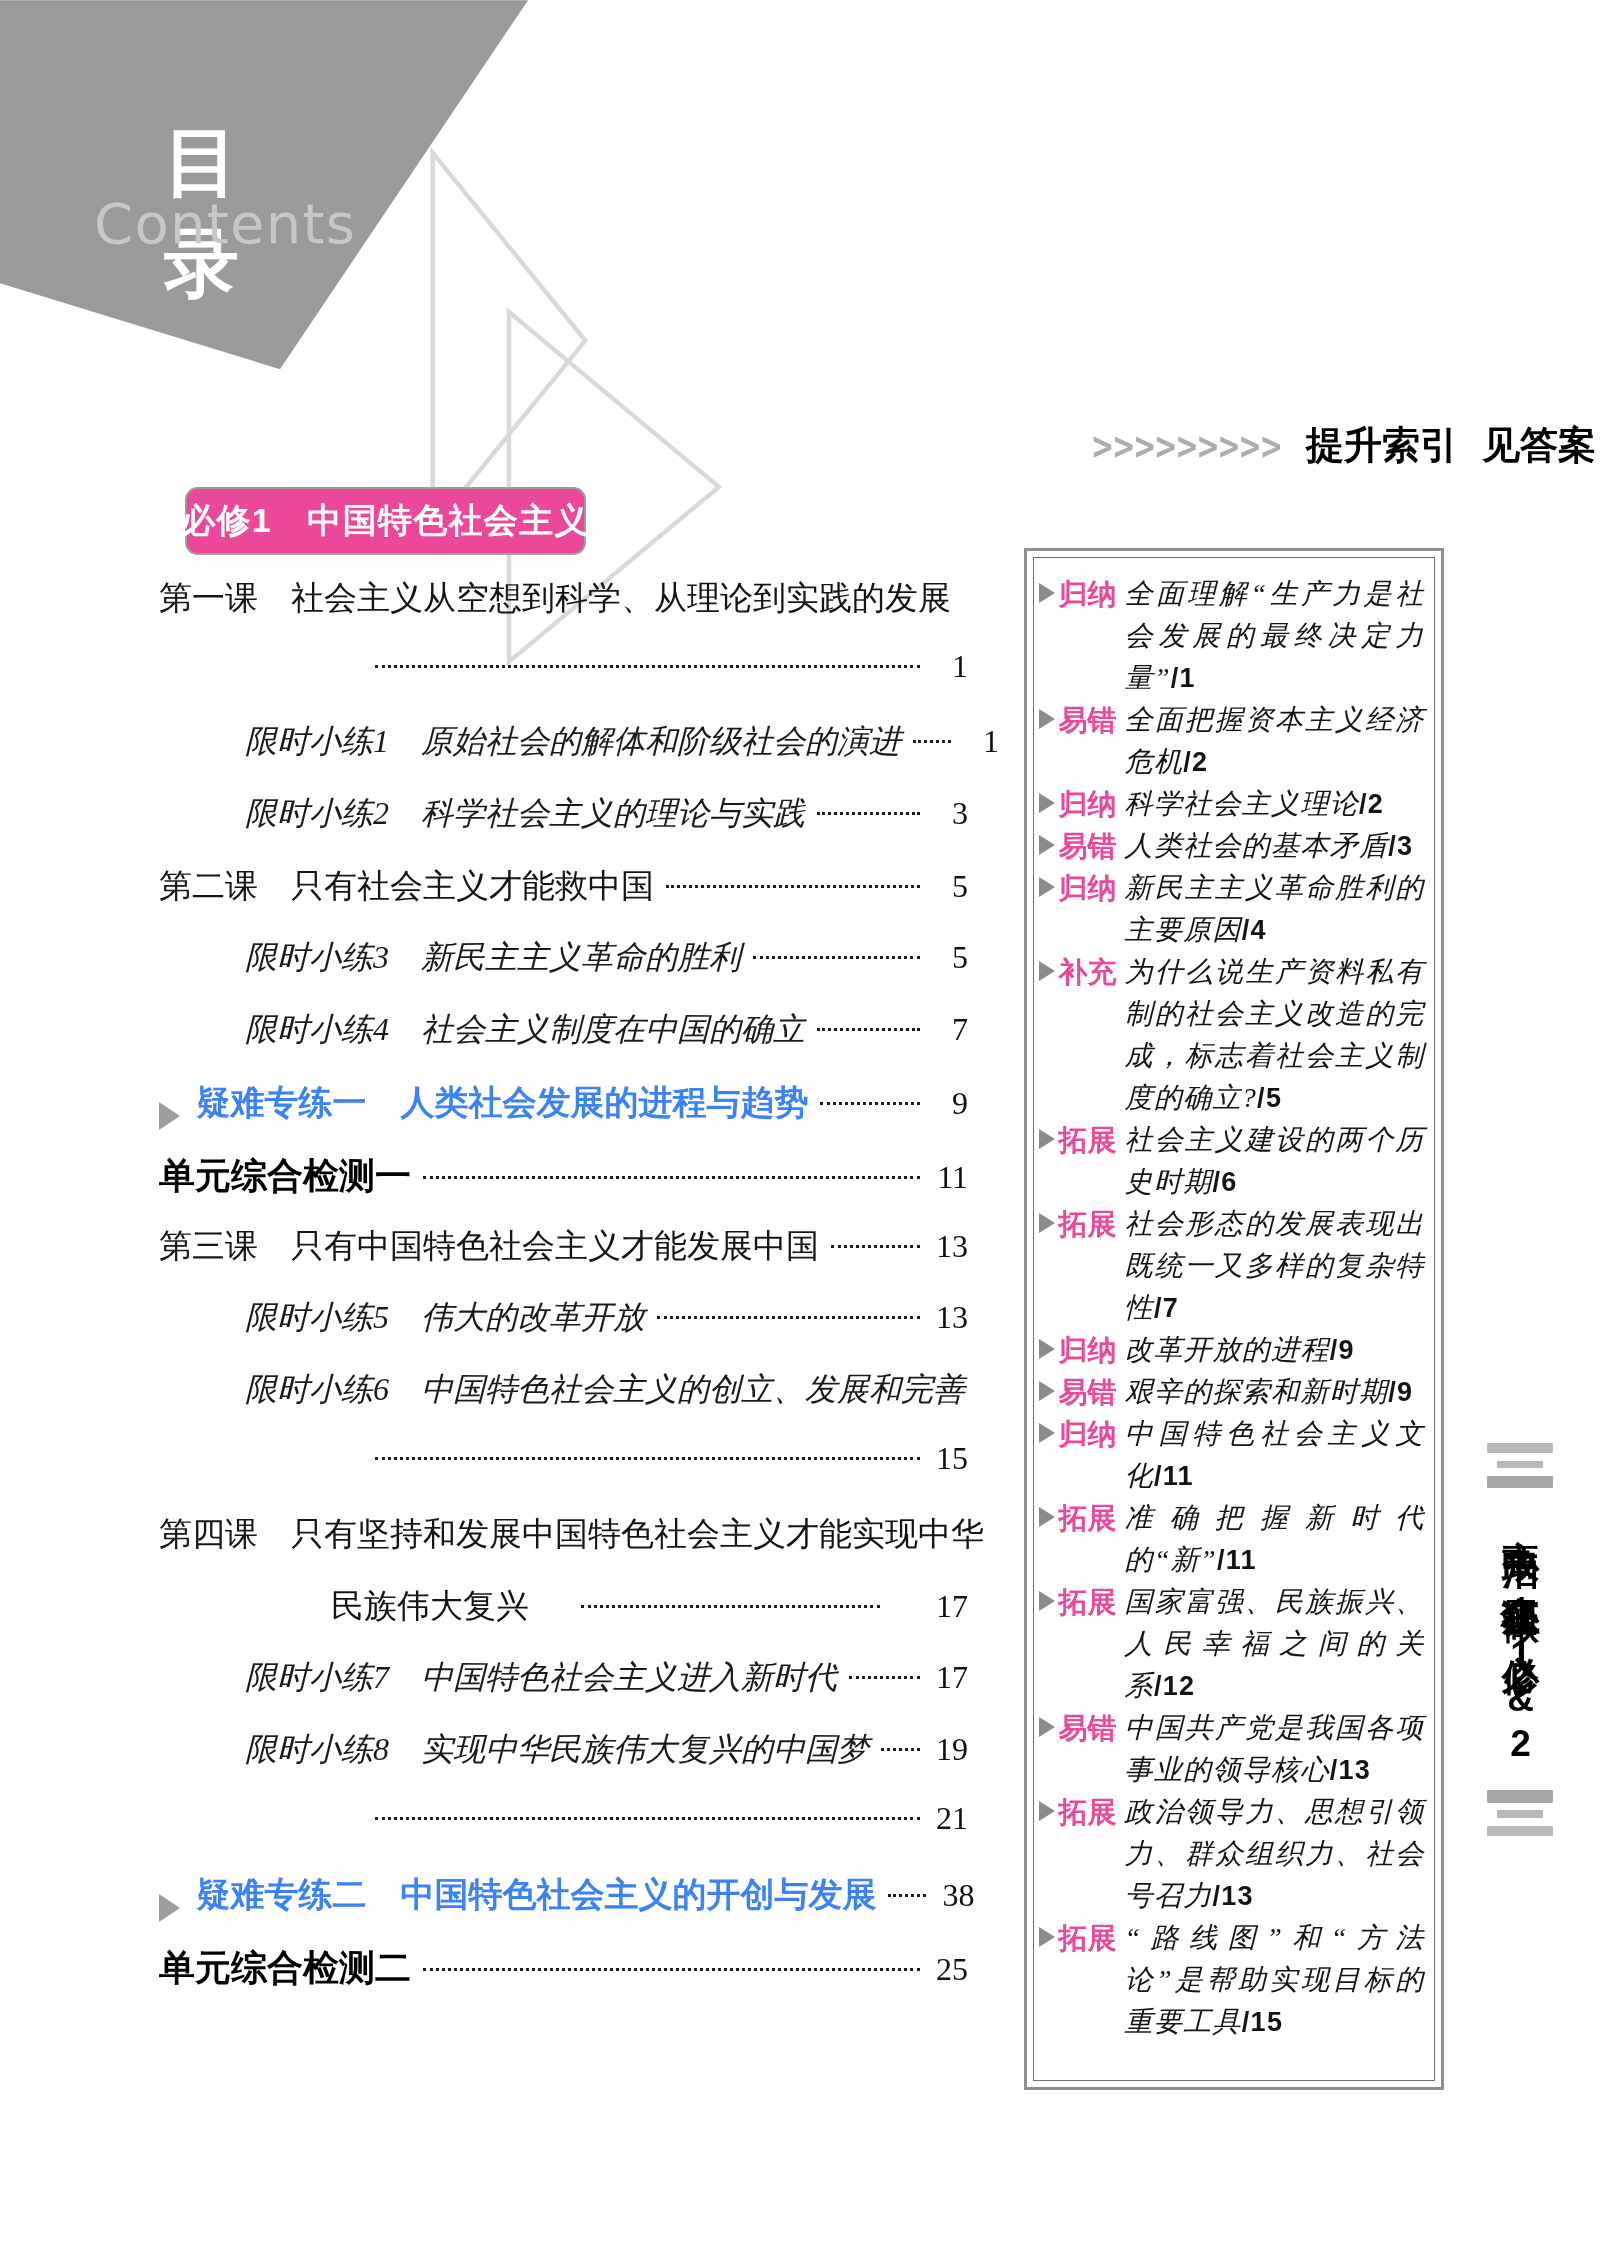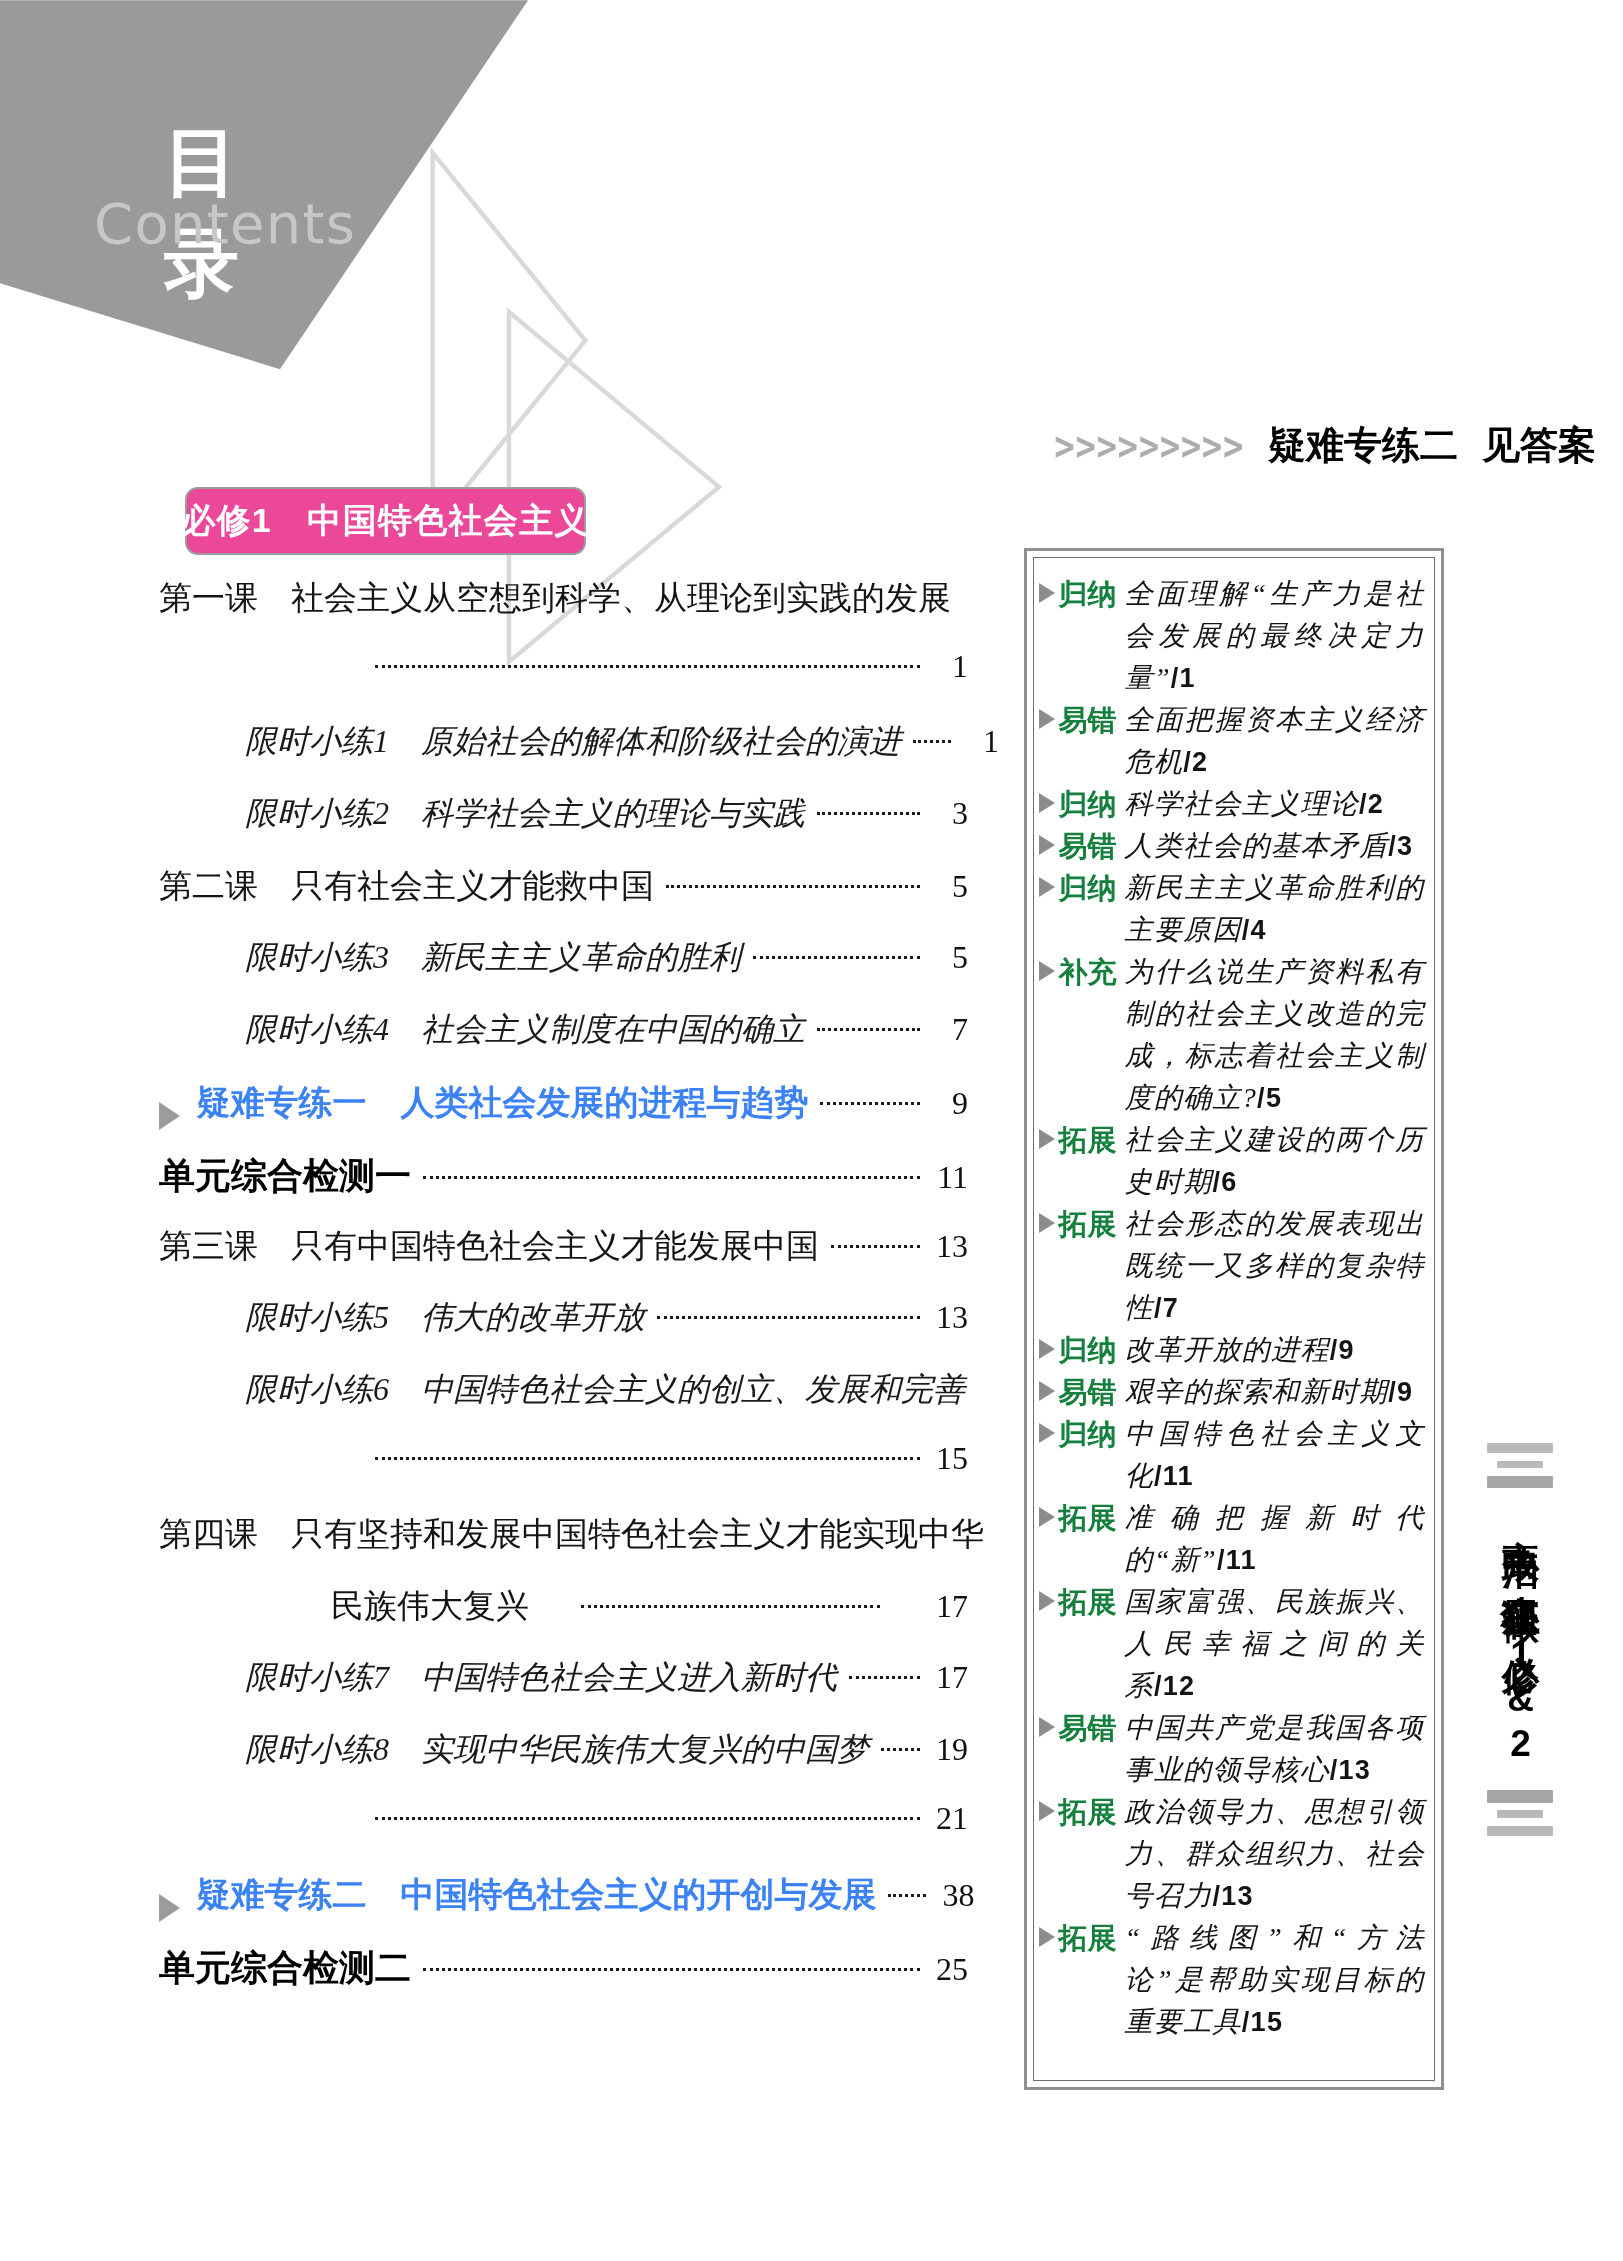--- a/index.html
+++ b/index.html
@@ -41,21 +41,21 @@
               border-bottom:14px solid transparent;margin-right:16.5px;align-self:center;}
 
   
   .sidebar{position:absolute;left:1024px;top:548px;width:420px;height:1542px;
            border:3.8px solid #8f8f8f;box-sizing:border-box;padding:5.7px;background:#fff;}
   .sidebar-inner{border:1.3px solid #6f6f6f;height:100%;box-sizing:border-box;
                  padding:15.3px 9px 6.4px 5.1px;overflow:hidden;}
   .sb-entry{display:flex;align-items:flex-start;}
   .sb-marker{width:0;height:0;border-left:16.5px solid #8c8c8c;border-top:10.8px solid transparent;
              border-bottom:10.8px solid transparent;margin:10.2px 3.8px 0 0;flex:none;}
-  .sb-label{flex:none;width:66px;font-size:29px;font-weight:700;color:#15803d;line-height:42px;}
+  .sb-label{flex:none;width:66px;font-size:29px;font-weight:700;color:#ec4899;line-height:42px;}
   .sb-body{width:300px;font-family:"Liberation Serif",serif;font-style:italic;
            font-size:28px;line-height:42px;color:#141414;letter-spacing:1.3px;
            text-align:justify;}
   .sb-page{font-family:"Liberation Sans",sans-serif;font-style:normal;font-weight:600;font-size:27px;}
 
   
   .spine{position:absolute;left:1482px;top:1439px;width:76px;display:flex;
          flex-direction:column;align-items:center;}
   .bar{background:#b9b9b9;border-radius:1.3px;}
   .bar.b1{width:66px;height:10.2px;margin:3.8px 0;}
@@ -72,21 +72,21 @@
 <svg class="banner-svg" width="1623" height="732" viewBox="0 0 2551 1150">
   <polygon points="0,0 830,0 440,580 0,445" fill="#9a9a9a"></polygon>
   <polygon points="680,240 680,830 920,535" fill="none" stroke="#d9d9d9" stroke-width="7"></polygon>
   <polygon points="800,490 800,1040 1130,765" fill="none" stroke="#d9d9d9" stroke-width="7"></polygon>
 </svg>
 <div class="title-cn">目 录</div>
 <div class="title-en">Contents</div>
 
 <div class="header-right">
   <span class="chevrons">&gt;&gt;&gt;&gt;&gt;&gt;&gt;&gt;&gt;</span>
-  <span class="hdr-label">疑难专练二</span>
+  <span class="hdr-label">提升索引</span>
   <span class="hdr-label">见答案</span>
 </div>
 
 <div class="badge">
   <span>必修1　中国特色社会主义</span>
 </div>
 
 <div class="toc" id="toc-rows">
     <div class="toc-row k-course">
       <span class="txt">第一课　社会主义从空想到科学、从理论到实践的发展</span>

